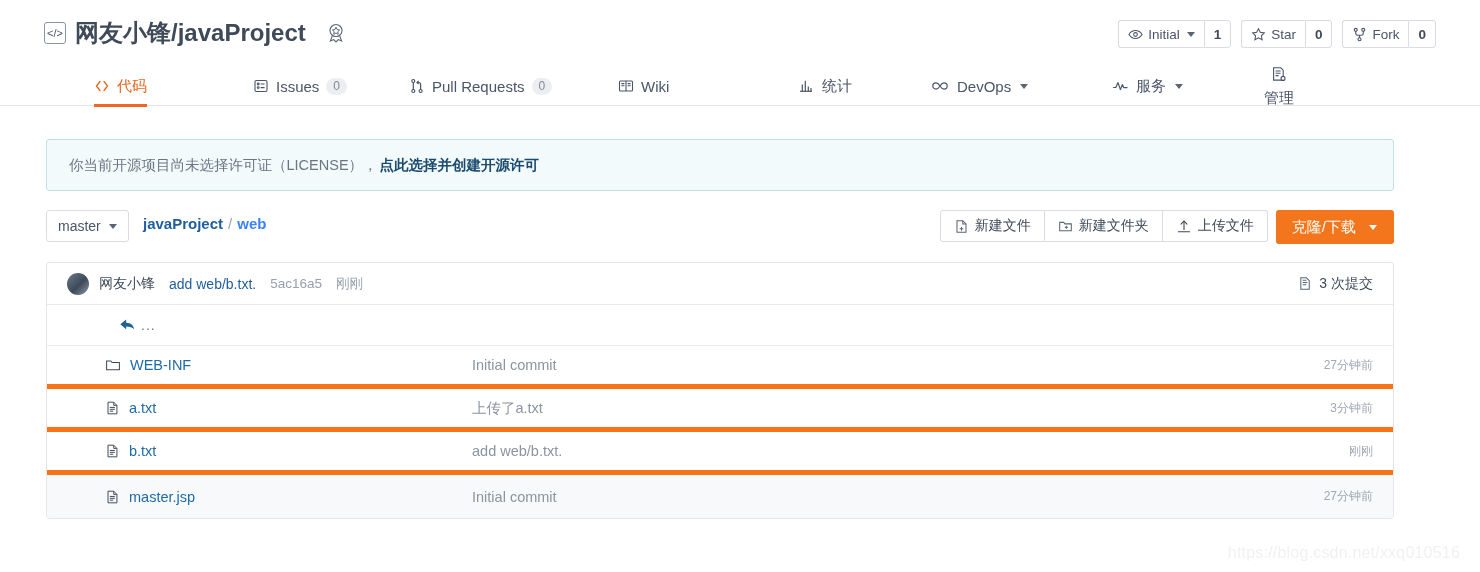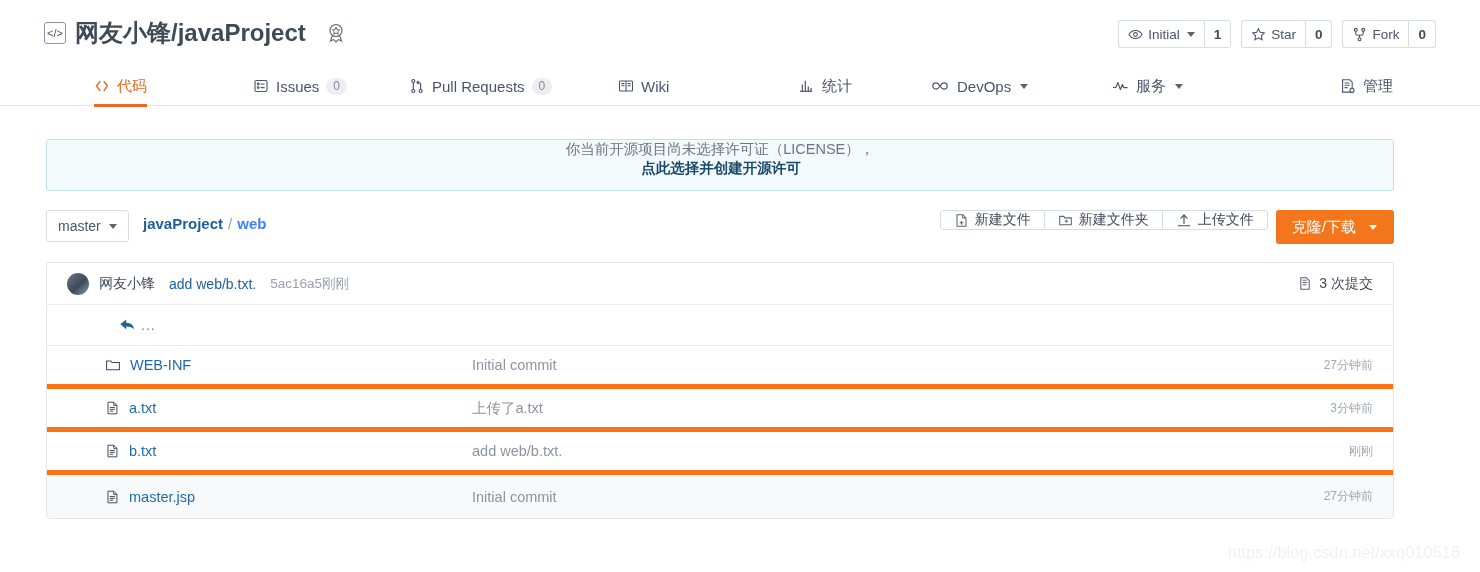--- a/index.html
+++ b/index.html
@@ -132,21 +132,20 @@
     left: 46px; top: 139px;
     width: 1348px; height: 52px;
     background: #f2fafb;
     border: 1px solid #bfe0e4;
     border-radius: 3px;
     display: flex;
     align-items: center;
     padding: 0 22px;
     font-size: 14.5px;
     color: #6b7684;
-    flex-direction: column;
   }
   .license-link {
     color: #1a4a6e;
     font-weight: bold;
     margin-left: 2px;
   }
 
   
   .toolbar {
     position: absolute;
@@ -178,21 +177,21 @@
   }
   .breadcrumb .crumb-link { color: #1f5e9e; }
   .breadcrumb .crumb-sep { color: #9aa3b0; font-weight: normal; }
   .breadcrumb .crumb-cur { color: #3b82f6; }
 
   .toolbar-right {
     position: absolute;
     right: 0; top: 0;
     display: flex;
     align-items: stretch;
-    height: 20px;
+    height: 32px;
   }
   .tb-btn {
     border: 1px solid #d9dde3;
     background: #fff;
     color: #3f4a59;
     font-size: 14px;
     display: flex; align-items: center;
     gap: 6px;
     padding: 0 13px;
     white-space: nowrap;
@@ -231,21 +230,21 @@
   }
   .avatar {
     width: 22px; height: 22px;
     border-radius: 50%;
     background: linear-gradient(135deg,#6b7a8c 0%, #3e4a58 55%, #8e9aa8 100%);
     flex: none;
     margin-right: 10px;
   }
   .commit-author { font-size: 14px; color: #3f4a59; margin-right: 14px; }
   .commit-msg { font-size: 14px; color: #1f5e9e; margin-right: 14px; }
-  .commit-sha { font-size: 13.5px; color: #97a0ad; }
+  .commit-sha { font-size: 13.5px; color: #97a0ad; margin-right: 14px; }
   .commit-time { font-size: 13.5px; color: #97a0ad; }
   .commit-count {
     position: absolute;
     right: 20px;
     display: flex; align-items: center; gap: 6px;
     font-size: 14px;
     color: #3f4a59;
   }
 
   .row-up {
@@ -433,21 +432,21 @@
     <div class="tab" style="left:1112px;">
       <span class="ticon">
         <svg width="17" height="16" viewBox="0 0 17 16" fill="none" stroke="#4a5568" stroke-width="1.2" stroke-linecap="round" stroke-linejoin="round">
           <path d="M1.5 9.5h2.3L6 4.6l2.4 7 1.9-5 1.4 3h3.4"></path>
         </svg>
       </span>
       <span>服务</span>
       <span class="caret"></span>
     </div>
 
-    <div class="tab" style="left:1340px;">
+    <div class="tab" style="left:1264px;flex-direction:column;">
       <span class="ticon">
         <svg width="16" height="16" viewBox="0 0 16 16" fill="none" stroke="#4a5568" stroke-width="1.1">
           <path d="M2.6 1.8h7.2l2.4 2.4v9.9H2.6z"></path>
           <path d="M4.6 5h5M4.6 7.3h5M4.6 9.6h3"></path>
           <circle cx="12" cy="12.4" r="2" fill="#fff"></circle>
         </svg>
       </span>
       <span>管理</span>
     </div>
   </div>

